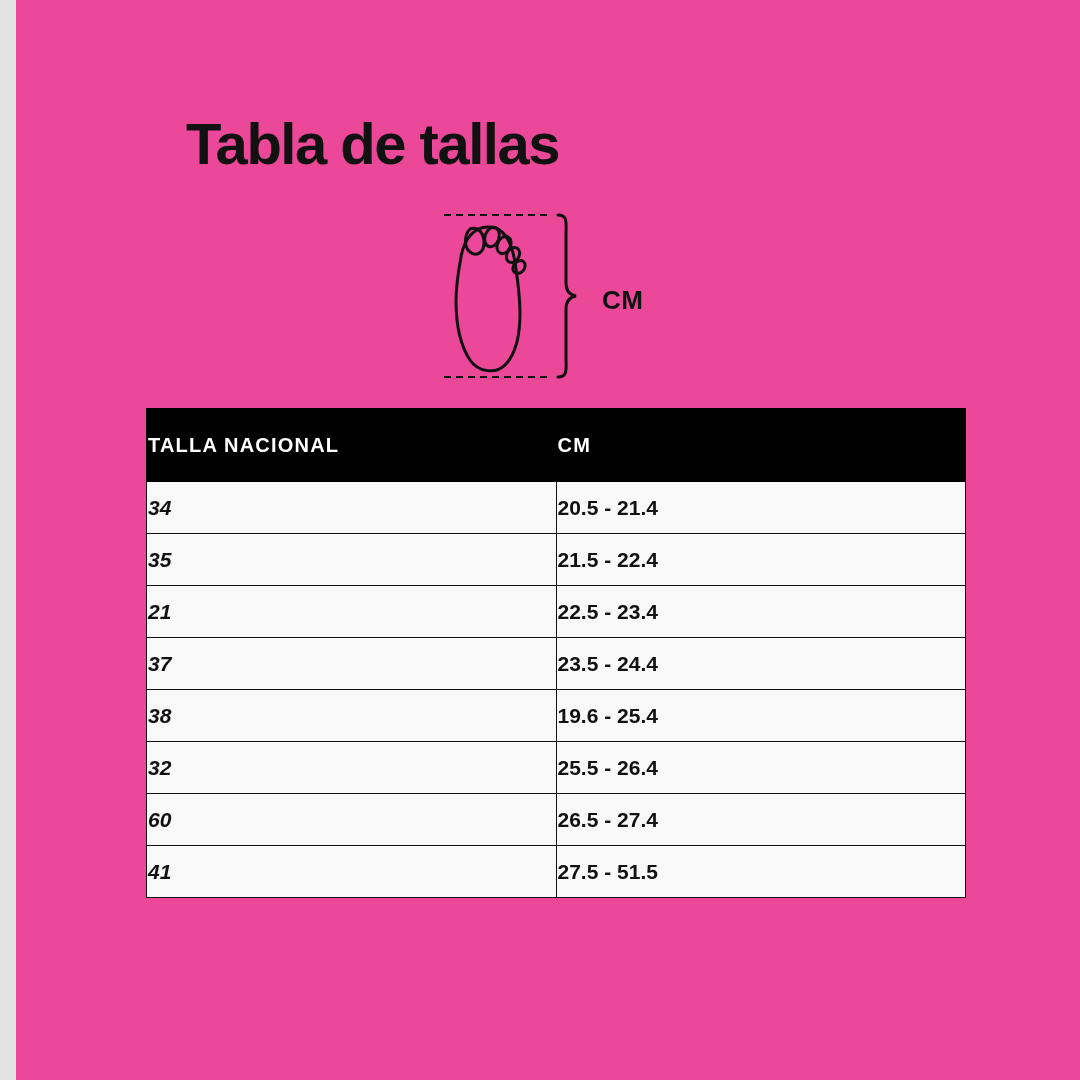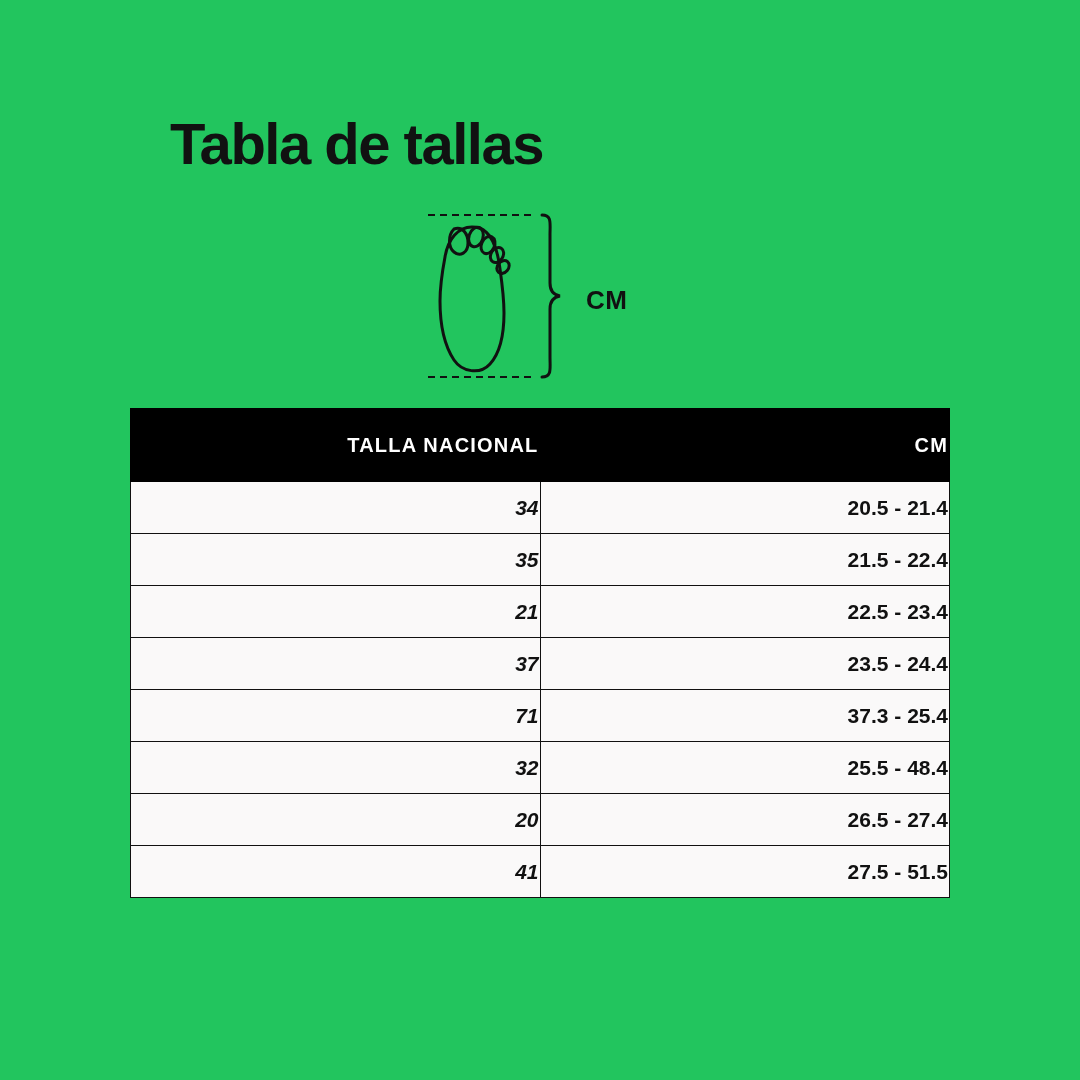--- a/index.html
+++ b/index.html
@@ -12,21 +12,22 @@
     background: #e3e3e3;
     font-family: "Liberation Sans", sans-serif;
     color: #111111;
     overflow: hidden;
     position: relative;
   }
 
   .page {
     position: absolute;
     inset: 0;
-    background: #22c55e;
+    background: #ec4899;
+    margin-left: 16px;
   }
 
   .title {
     position: absolute;
     left: 170px;
     top: 112px;
     font-size: 58px;
     font-weight: bold;
     letter-spacing: -1.5px;
     color: #111111;
@@ -60,21 +61,21 @@
     position: absolute;
     left: 130px;
     top: 408px;
     width: 820px;
     border-collapse: collapse;
     table-layout: fixed;
   }
   .size-table th,
   .size-table td {
     border: 1px solid #111111;
-    text-align: right;
+    text-align: left;
     font-size: 21px;
   }
   .size-table thead th {
     background: #000000;
     color: #ffffff;
     font-weight: bold;
     letter-spacing: 1.2px;
     height: 70px;
     border: 1px solid #000000;
     font-size: 20px;
@@ -153,29 +154,29 @@
       </tr>
       <tr>
         <td class="col-size">21</td>
         <td class="col-cm">22.5 - 23.4</td>
       </tr>
       <tr>
         <td class="col-size">37</td>
         <td class="col-cm">23.5 - 24.4</td>
       </tr>
       <tr>
-        <td class="col-size">71</td>
-        <td class="col-cm">37.3 - 25.4</td>
+        <td class="col-size">38</td>
+        <td class="col-cm">19.6 - 25.4</td>
       </tr>
       <tr>
         <td class="col-size">32</td>
-        <td class="col-cm">25.5 - 48.4</td>
+        <td class="col-cm">25.5 - 26.4</td>
       </tr>
       <tr>
-        <td class="col-size">20</td>
+        <td class="col-size">60</td>
         <td class="col-cm">26.5 - 27.4</td>
       </tr>
       <tr>
         <td class="col-size">41</td>
         <td class="col-cm">27.5 - 51.5</td>
       </tr>
     </tbody>
   </table>
 
 </div>

